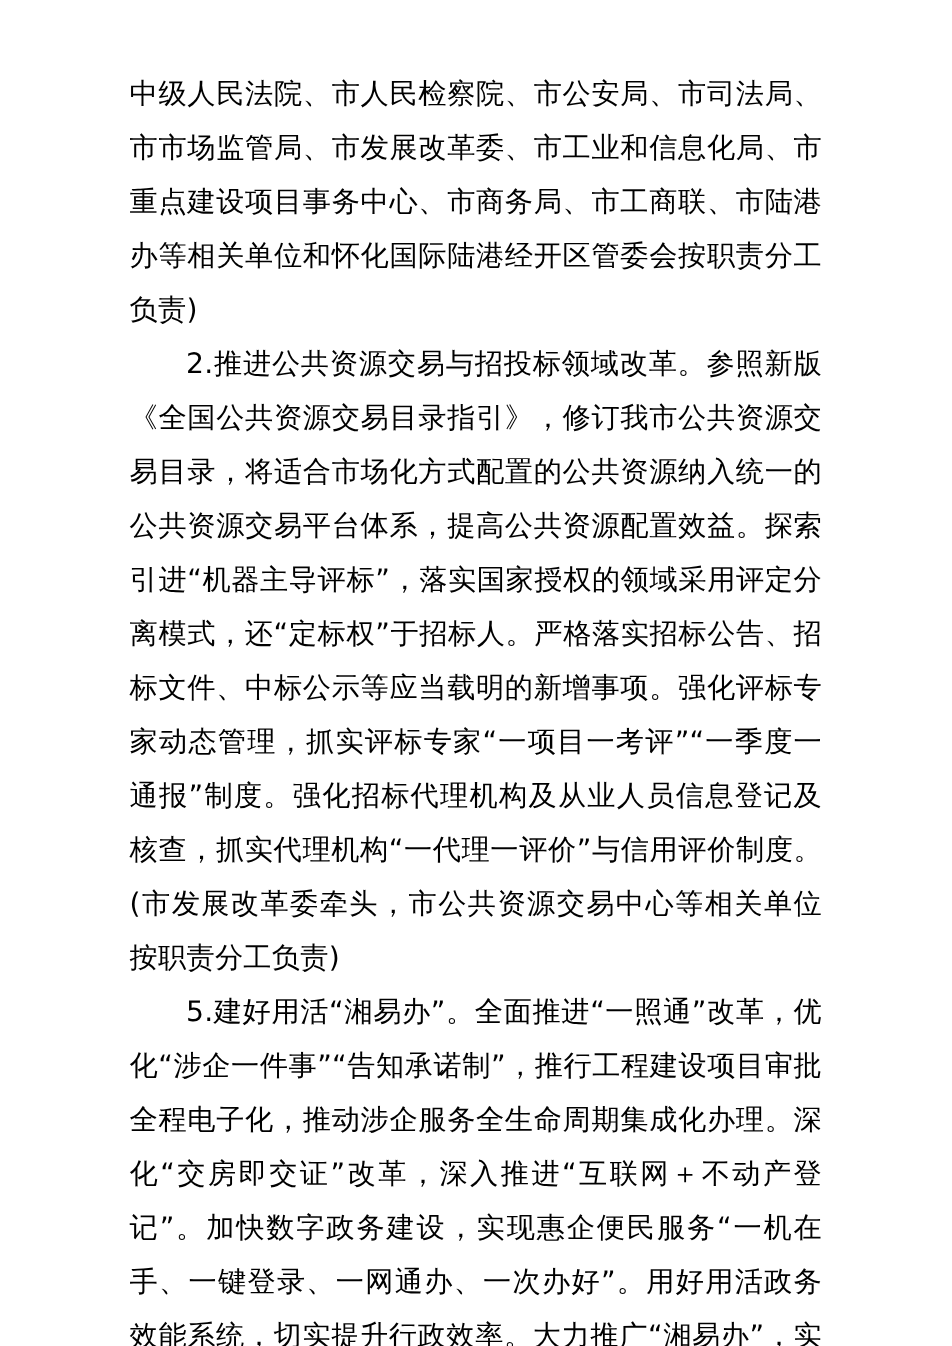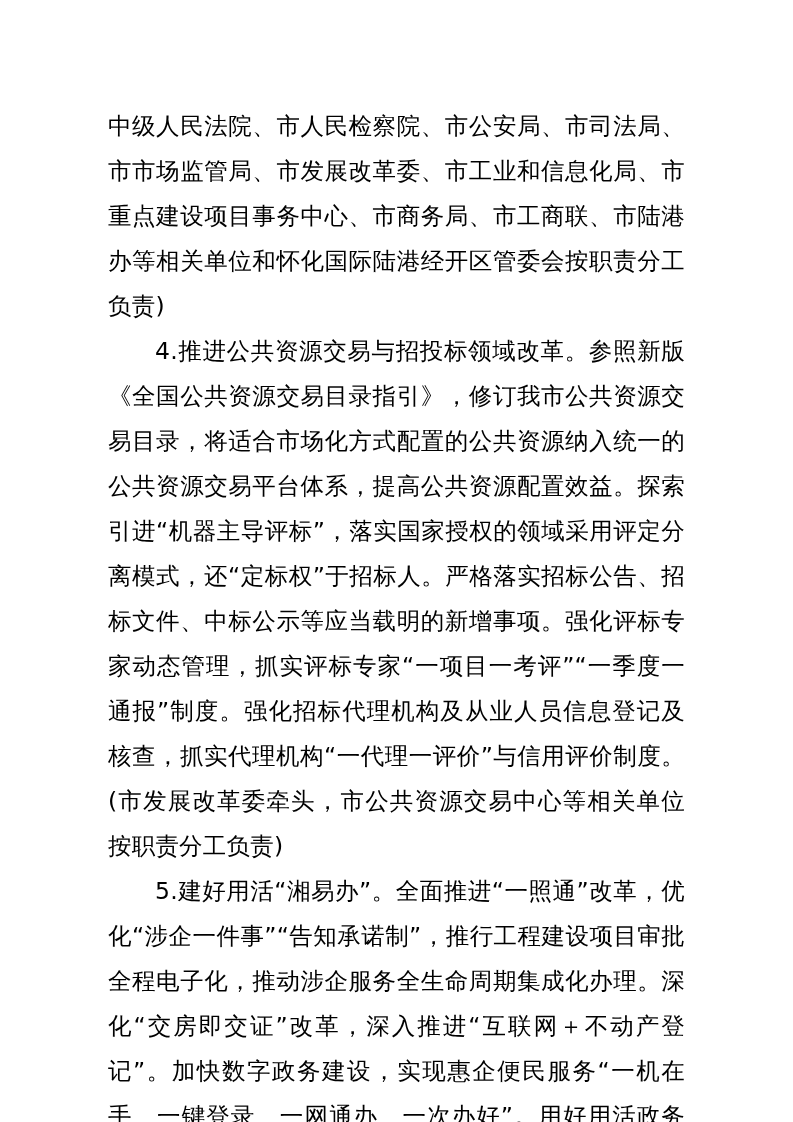--- a/index.html
+++ b/index.html
@@ -13,21 +13,21 @@
     font-family: "DejaVu Sans", "Liberation Sans", sans-serif;
     color: #000000;
     overflow: hidden;
   }
   .page {
     position: relative;
     width: 793px;
     height: 1122px;
     background: #ffffff;
     box-sizing: border-box;
-    padding: 104px 108px 60px 108px;
+    padding: 56px 108px 60px 108px;
   }
   .doc-body {
     font-size: 23.5px;
     line-height: 45px;
     letter-spacing: 0.2px;
     text-align: justify;
     text-justify: inter-ideograph;
   }
   .para {
     margin: 0 0 0 0;
@@ -36,16 +36,16 @@
   .para.indent {
     text-indent: 2em;
   }
 </style>
 </head>
 <body>
 
 <div class="page">
   <div class="doc-body">
     <p class="para">中级人民法院、市人民检察院、市公安局、市司法局、市市场监管局、市发展改革委、市工业和信息化局、市重点建设项目事务中心、市商务局、市工商联、市陆港办等相关单位和怀化国际陆港经开区管委会按职责分工负责)</p>
-    <p class="para indent">4.推进公共资源交易与招投标领域改革。参照新版《全国公共资源交易目录指引》，修订我市公共资源交易目录，将适合市场化方式配置的公共资源纳入统一的公共资源交易平台体系，提高公共资源配置效益。探索引进“机器主导评标”，落实国家授权的领域采用评定分离模式，还“定标权”于招标人。严格落实招标公告、招标文件、中标公示等应当载明的新增事项。强化评标专家动态管理，抓实评标专家“一项目一考评”“一季度一通报”制度。强化招标代理机构及从业人员信息登记及核查，抓实代理机构“一代理一评价”与信用评价制度。(市发展改革委牵头，市公共资源交易中心等相关单位按职责分工负责)</p>
+    <p class="para indent">2.推进公共资源交易与招投标领域改革。参照新版《全国公共资源交易目录指引》，修订我市公共资源交易目录，将适合市场化方式配置的公共资源纳入统一的公共资源交易平台体系，提高公共资源配置效益。探索引进“机器主导评标”，落实国家授权的领域采用评定分离模式，还“定标权”于招标人。严格落实招标公告、招标文件、中标公示等应当载明的新增事项。强化评标专家动态管理，抓实评标专家“一项目一考评”“一季度一通报”制度。强化招标代理机构及从业人员信息登记及核查，抓实代理机构“一代理一评价”与信用评价制度。(市发展改革委牵头，市公共资源交易中心等相关单位按职责分工负责)</p>
     <p class="para indent">5.建好用活“湘易办”。全面推进“一照通”改革，优化“涉企一件事”“告知承诺制”，推行工程建设项目审批全程电子化，推动涉企服务全生命周期集成化办理。深化“交房即交证”改革，深入推进“互联网＋不动产登记”。加快数字政务建设，实现惠企便民服务“一机在手、一键登录、一网通办、一次办好”。用好用活政务效能系统，切实提升行政效率。大力推广“湘易办”，实施湘易办“超级服务端增效惠民项目新增上线企业信息变更、就医等 17 个“高效办成一件事”。新增惠民便企示范应用场景和高频特色服务事项超过 7 个。企业和群</p>
   </div>
 </div>
 
 </body></html>

